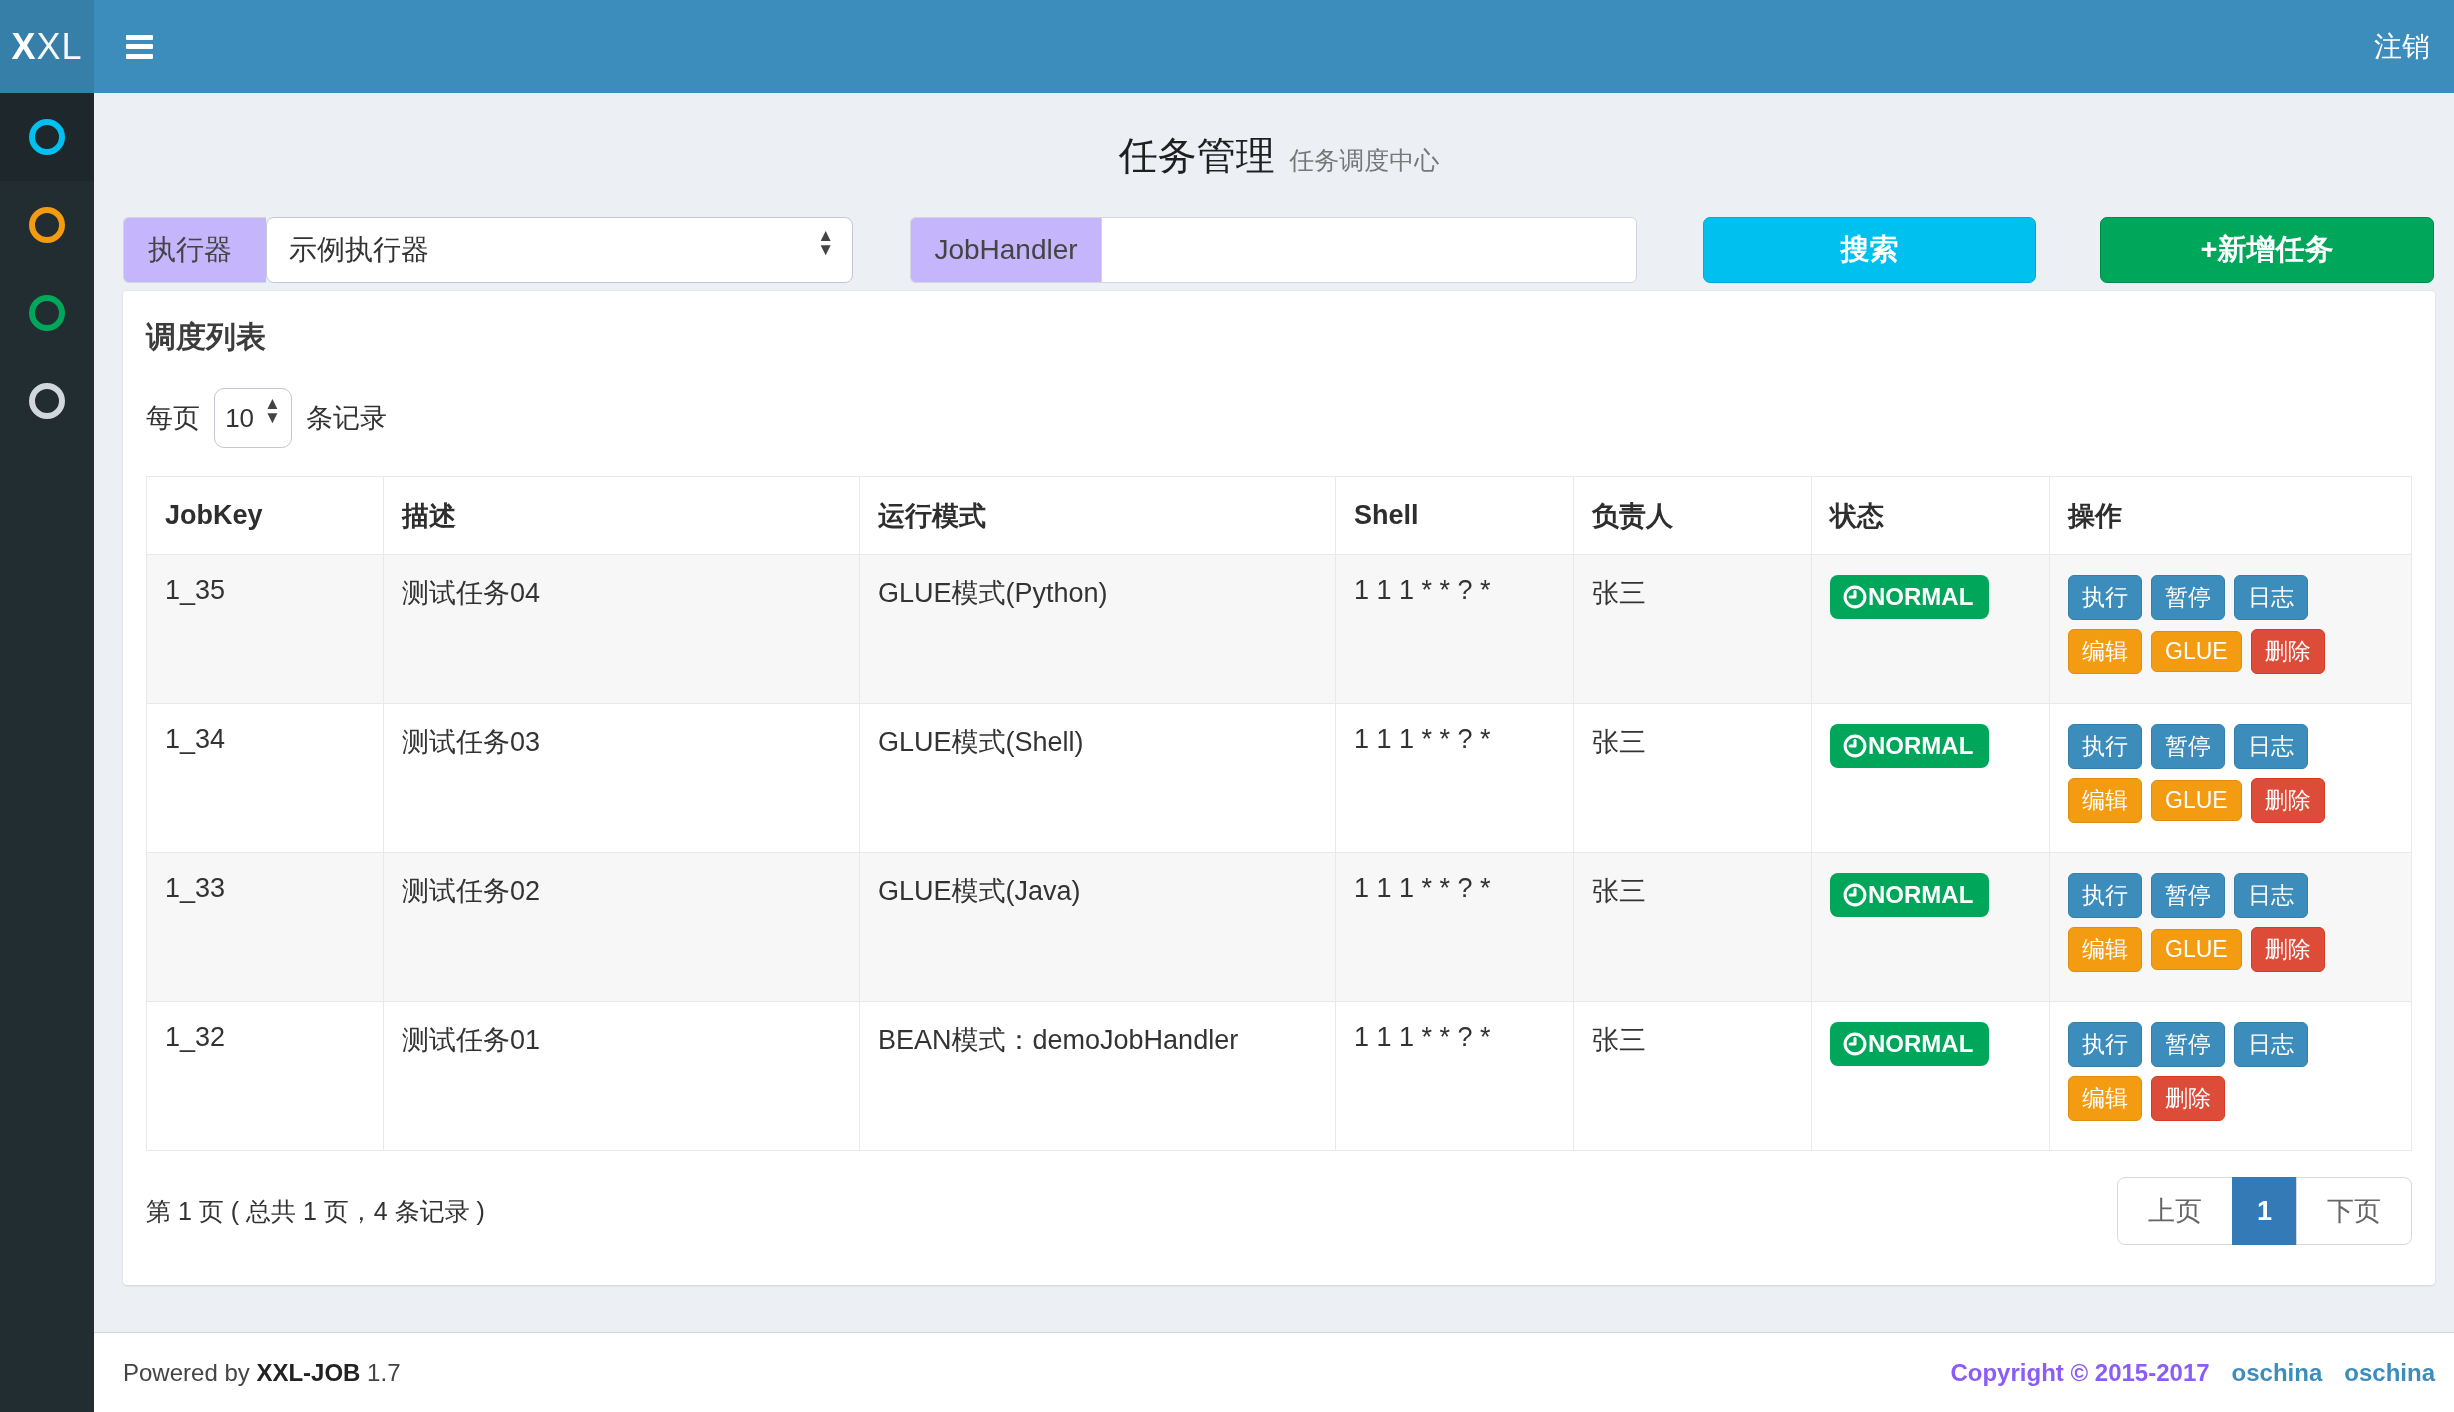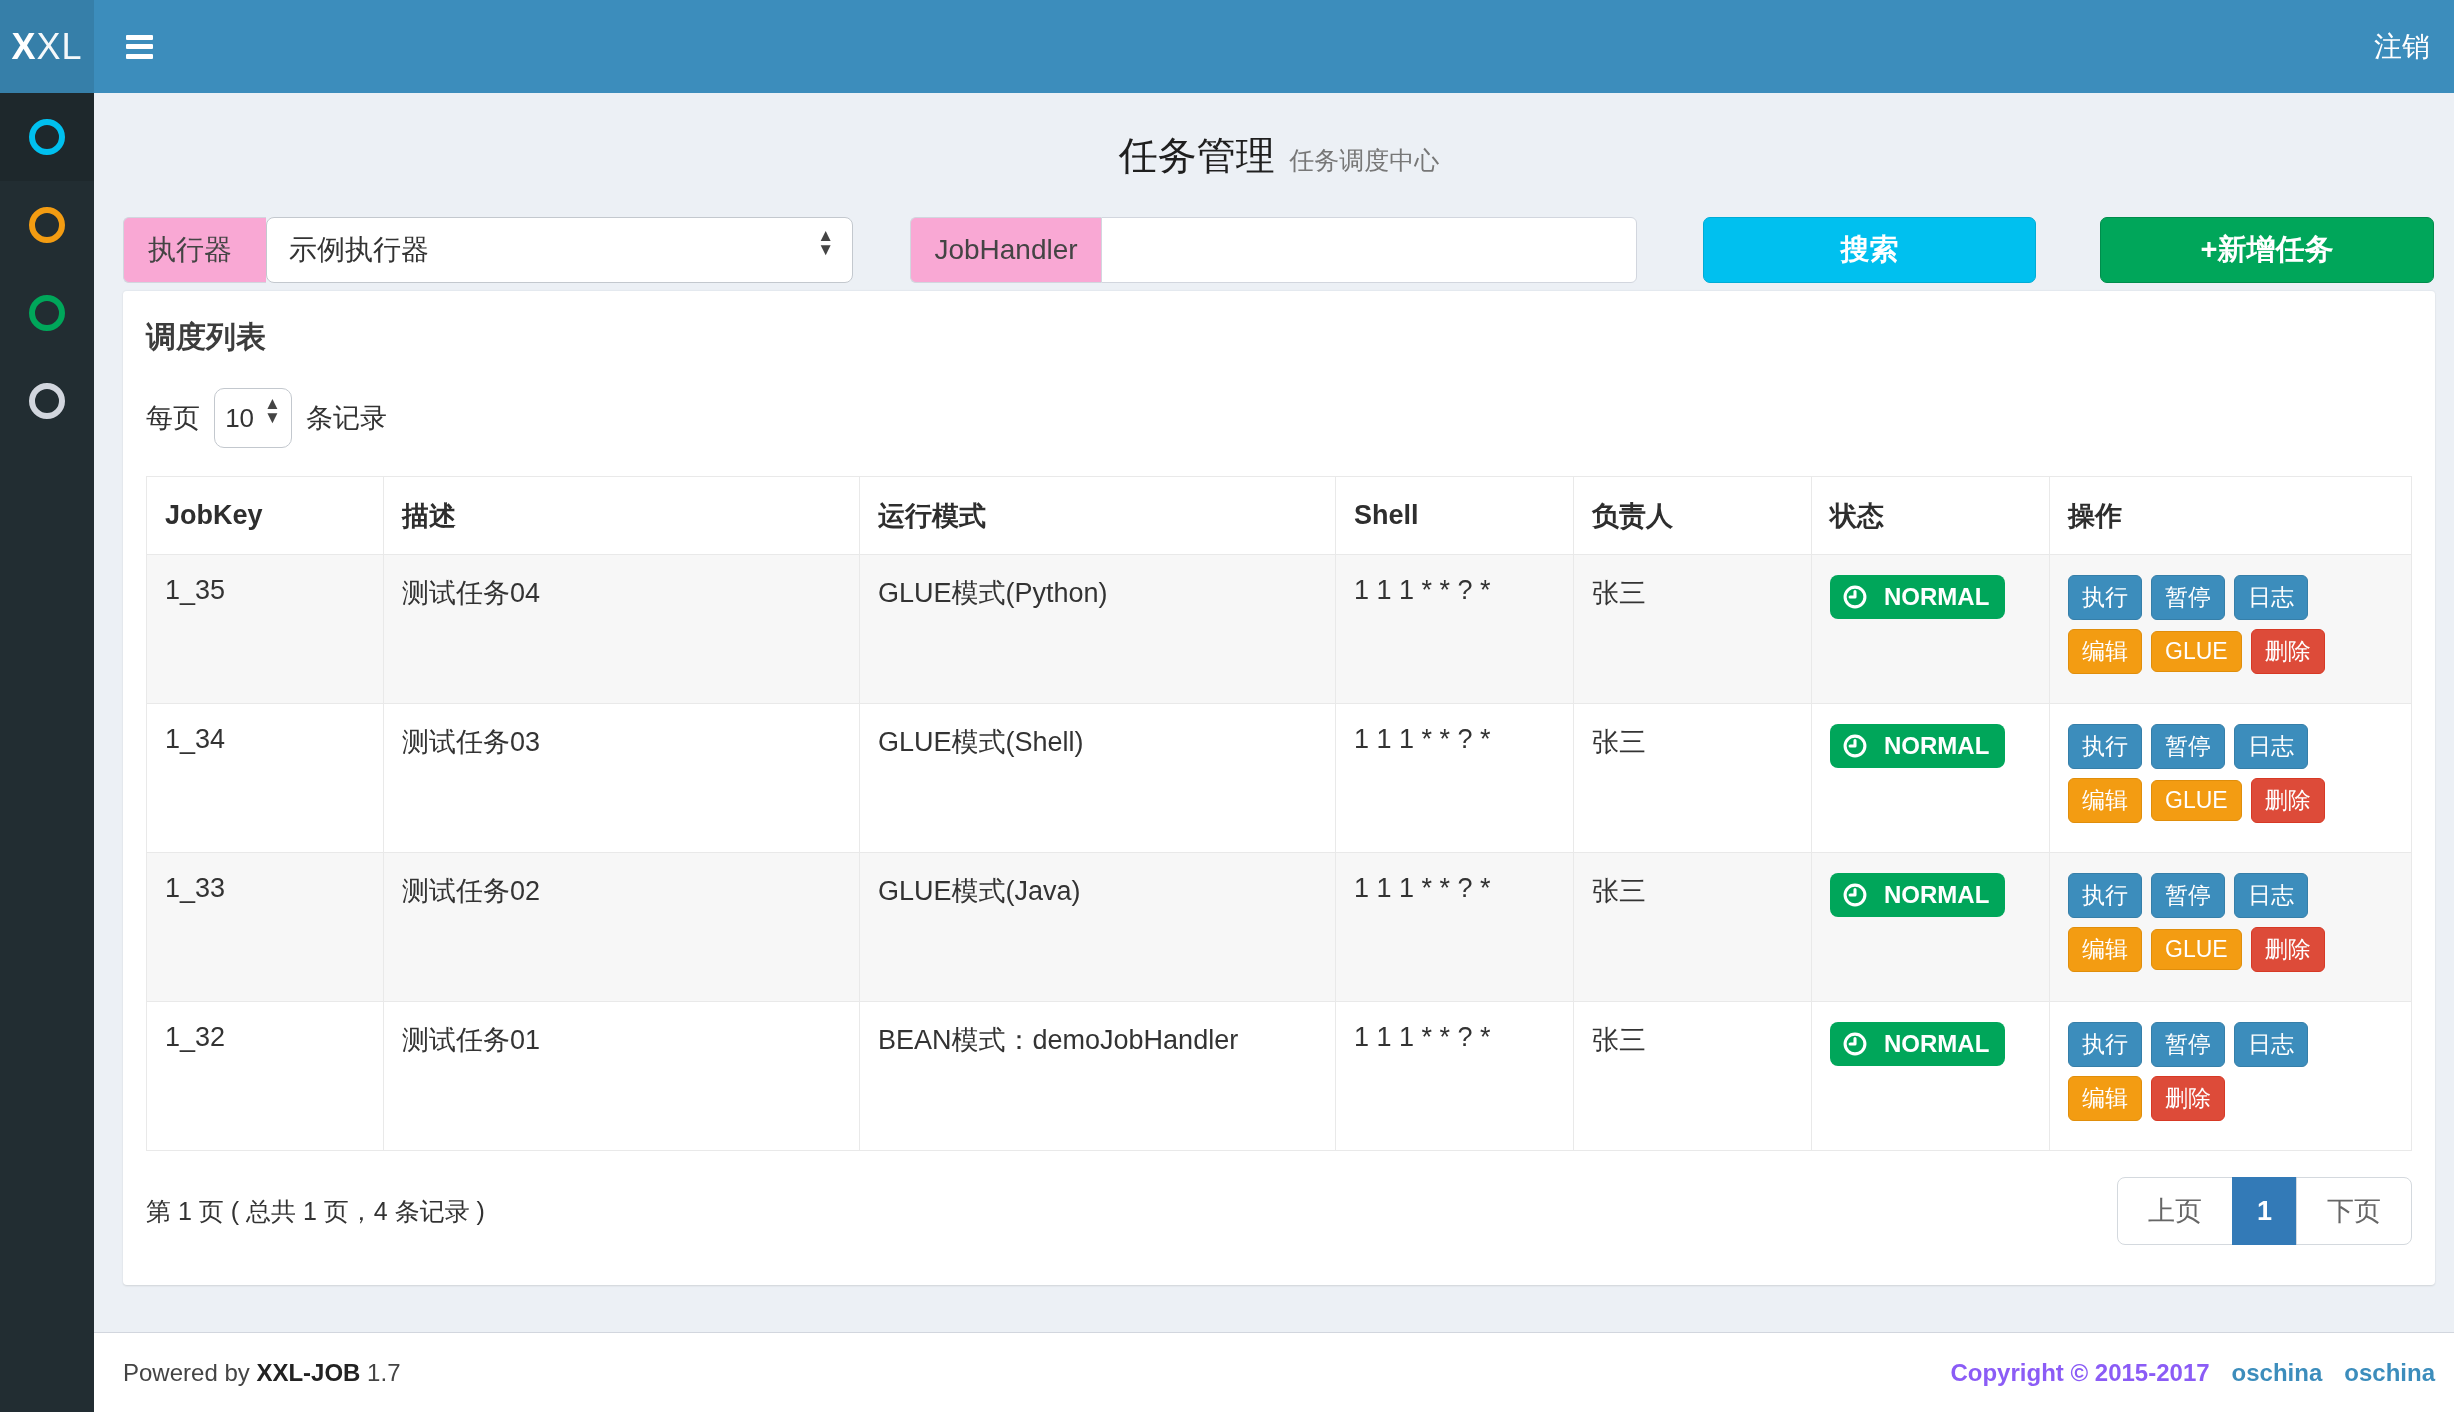--- a/index.html
+++ b/index.html
@@ -37,21 +37,21 @@
   .content { flex:1; padding:36px 20px 0 29px; }
 
   
   .page-header { margin-bottom:34px;text-align:center; }
   .page-title { font-size:39px; font-weight:500; color:#1f1f1f; display:inline; }
   .page-subtitle { font-size:25px; color:#777; margin-left:10px; }
 
   
   .filter-row { display:flex; align-items:stretch; height:66px; margin-bottom:7px; }
   .igroup { display:flex; align-items:stretch; }
-  .iaddon { background:#f9a8d4; border:1px solid #d2d6de; border-right:none; border-radius:6px 0 0 6px;
+  .iaddon { background:#c4b5fd; border:1px solid #d2d6de; border-right:none; border-radius:6px 0 0 6px;
             display:flex; align-items:center; padding:0 24px; font-size:28px; color:#444; }
   .iselect { background:#fff; border:1px solid #c3c8ce; border-radius:8px; display:flex; align-items:center;
              padding:0 18px 0 22px; font-size:28px; color:#333; cursor:pointer; }
   .iselect .val { flex:1; }
   .spinner { display:flex; flex-direction:column; line-height:0; color:#444; font-size:17px; }
   .spinner i { font-style:normal; height:14px; display:block; }
   .itext { background:#fff; border:1px solid #d2d6de; border-radius:0 6px 6px 0; font-size:28px; color:#333;
            padding:0 18px; outline:none; font-family:inherit; }
   .g1 { width:730px; }
   .g1 .iaddon { width:143px; }
@@ -73,21 +73,21 @@
                 align-items:center; justify-content:center; gap:10px; margin:0 14px; font-size:26px; cursor:pointer; }
 
   
   table.jobs { width:100%; border-collapse:collapse; table-layout:fixed; }
   table.jobs th, table.jobs td { border:1px solid #e9e9e9; font-size:27px; text-align:left;
                                  padding:20px 18px; vertical-align:top; }
   table.jobs th { font-weight:700; color:#2e2e2e; height:78px; vertical-align:middle; padding:0 18px; }
   table.jobs td { height:146px; color:#333; }
   tr.stripe td { background:#f7f7f7; }
 
-  .badge-status { display:inline-flex; align-items:center; gap:16px; background:#00a65a; color:#fff;
+  .badge-status { display:inline-flex; align-items:center; gap:0; background:#00a65a; color:#fff;
                   border-radius:8px; padding:8px 16px 8px 12px; font-size:24px; font-weight:700; }
   .badge-status svg { display:block; }
 
   .action-line { margin-bottom:9px; white-space:nowrap; }
   .abtn { display:inline-block; color:#fff; font-size:23px; font-weight:500; border-radius:6px;
           padding:6px 13px; margin-right:9px; cursor:pointer; border:1px solid transparent; font-family:inherit; }
   .abtn.blue { background:#3c8dbc; border-color:#367fa9; }
   .abtn.orange { background:#f39c12; border-color:#e08e0b; }
   .abtn.red { background:#dd4b39; border-color:#d73925; }
 

